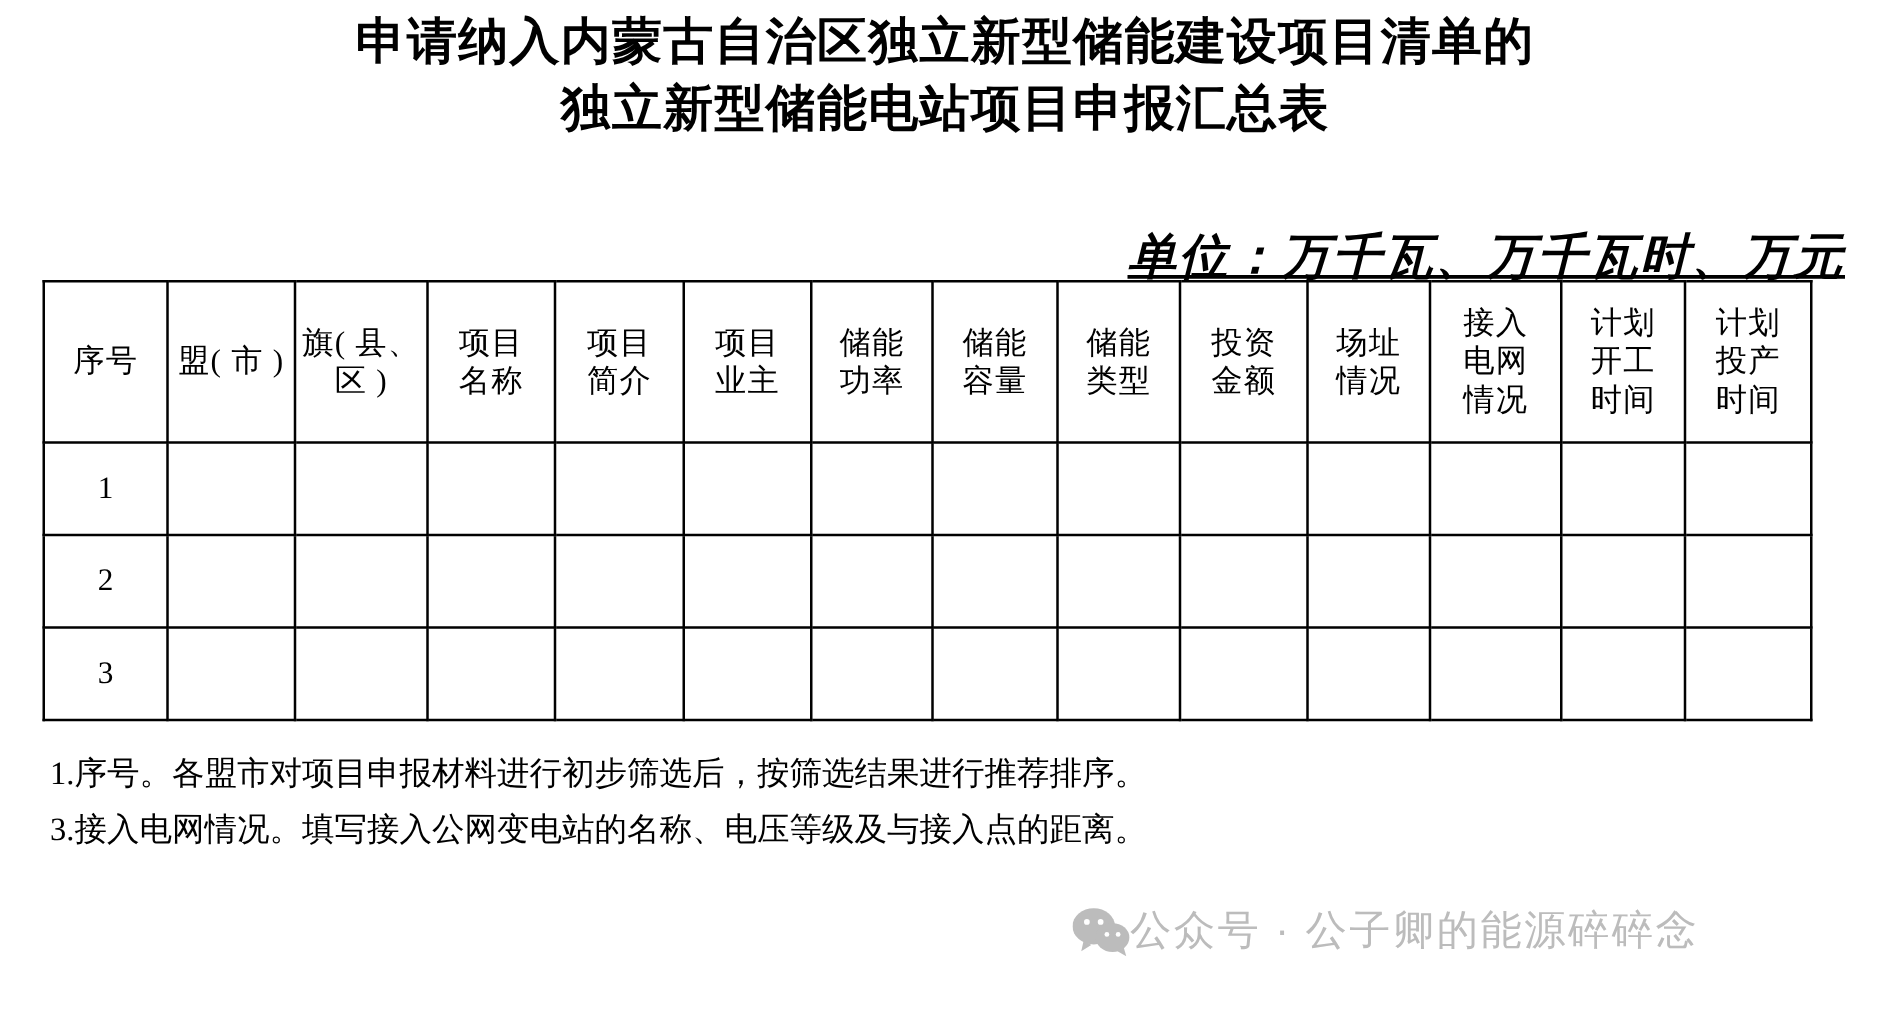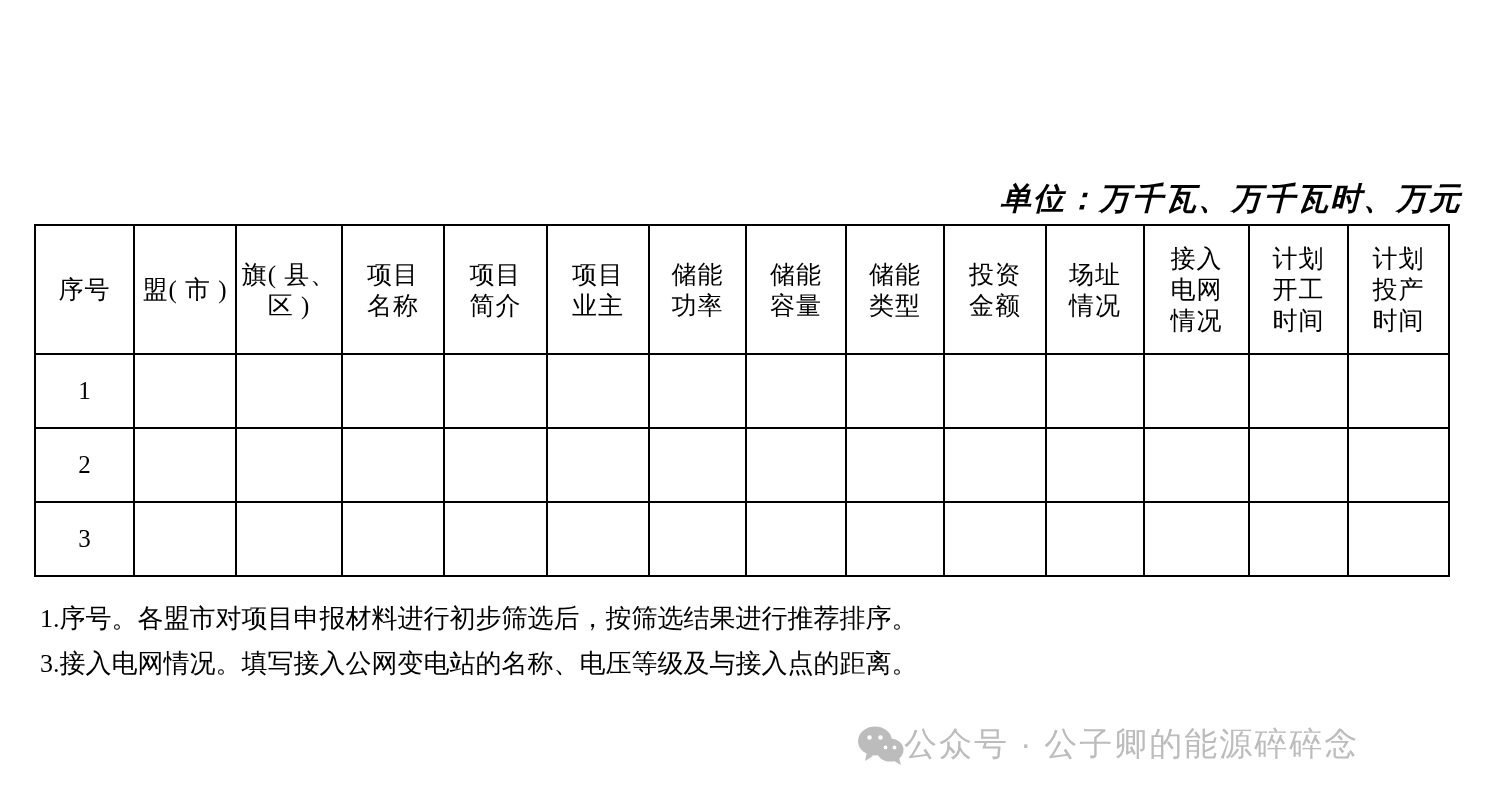--- a/index.html
+++ b/index.html
@@ -26,27 +26,28 @@
     font-size:40px;
     line-height:54px;
     letter-spacing:1px;
     color:#000;
     white-space:nowrap;
   }
 
   
   .unit-line{
     position:absolute;
-    right:50px;top:178px;
+    right:36px;top:178px;
     font-family:"Liberation Serif","DejaVu Serif",serif;
     font-weight:bold;
     font-style:italic;
-    font-size:31px;
+    font-size:39px;
     letter-spacing:2px;
     white-space:nowrap;
+    text-decoration:underline;
   }
 
   
   .tbl-wrap{
     position:absolute;
     left:34px;top:224px;
     width:1414px;
   }
   table.form{
     border-collapse:collapse;
@@ -104,20 +105,24 @@
     color:#bcbcbc;
     white-space:nowrap;
   }
   .wm-icon{width:46px;height:40px;display:block;flex:none;}
 </style>
 </head>
 <body>
 
 <div class="page">
 
+  <div class="title-block">
+    <div class="title-line">申请纳入内蒙古自治区独立新型储能建设项目清单的</div>
+    <div class="title-line">独立新型储能电站项目申报汇总表</div>
+  </div>
 
   <div class="unit-line">单位：万千瓦、万千瓦时、万元</div>
 
   <div class="tbl-wrap">
     <table class="form">
       <colgroup>
         <col style="width:99px">
           <col style="width:102px">
           <col style="width:106px">
         <col style="width:102px">

